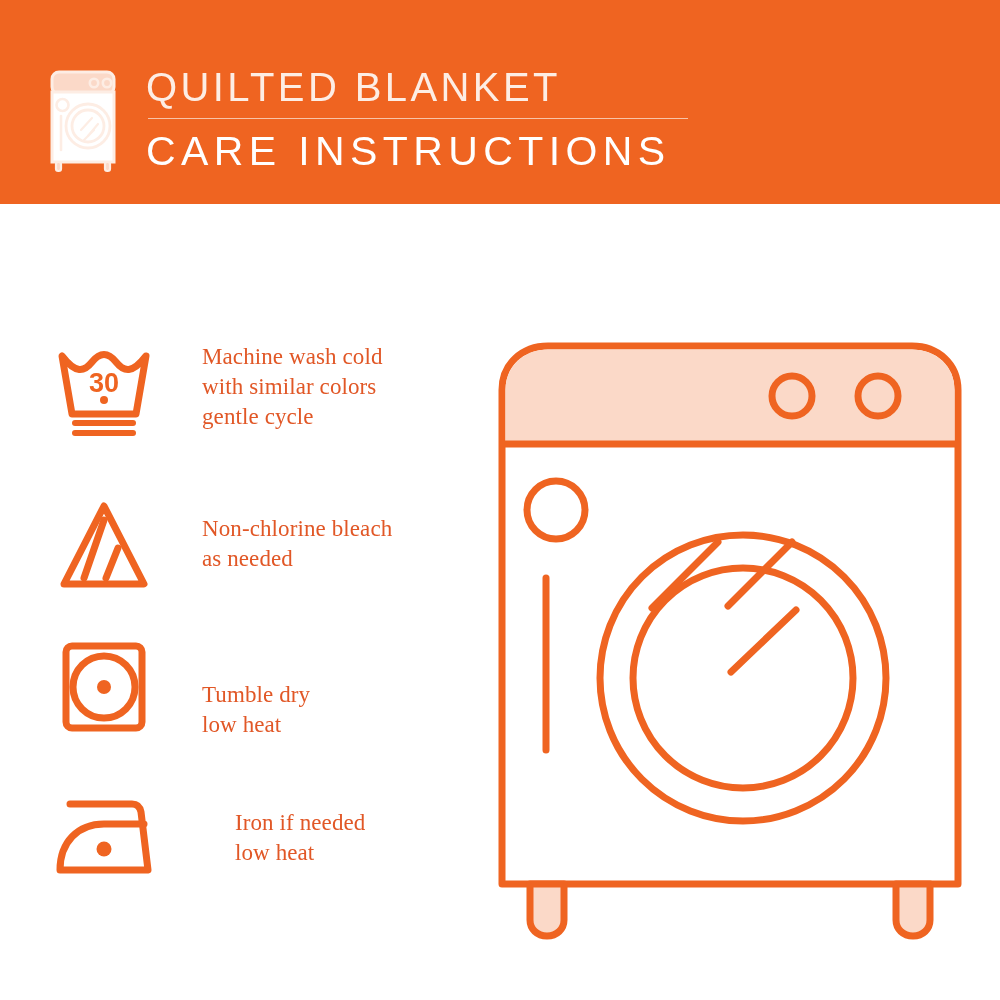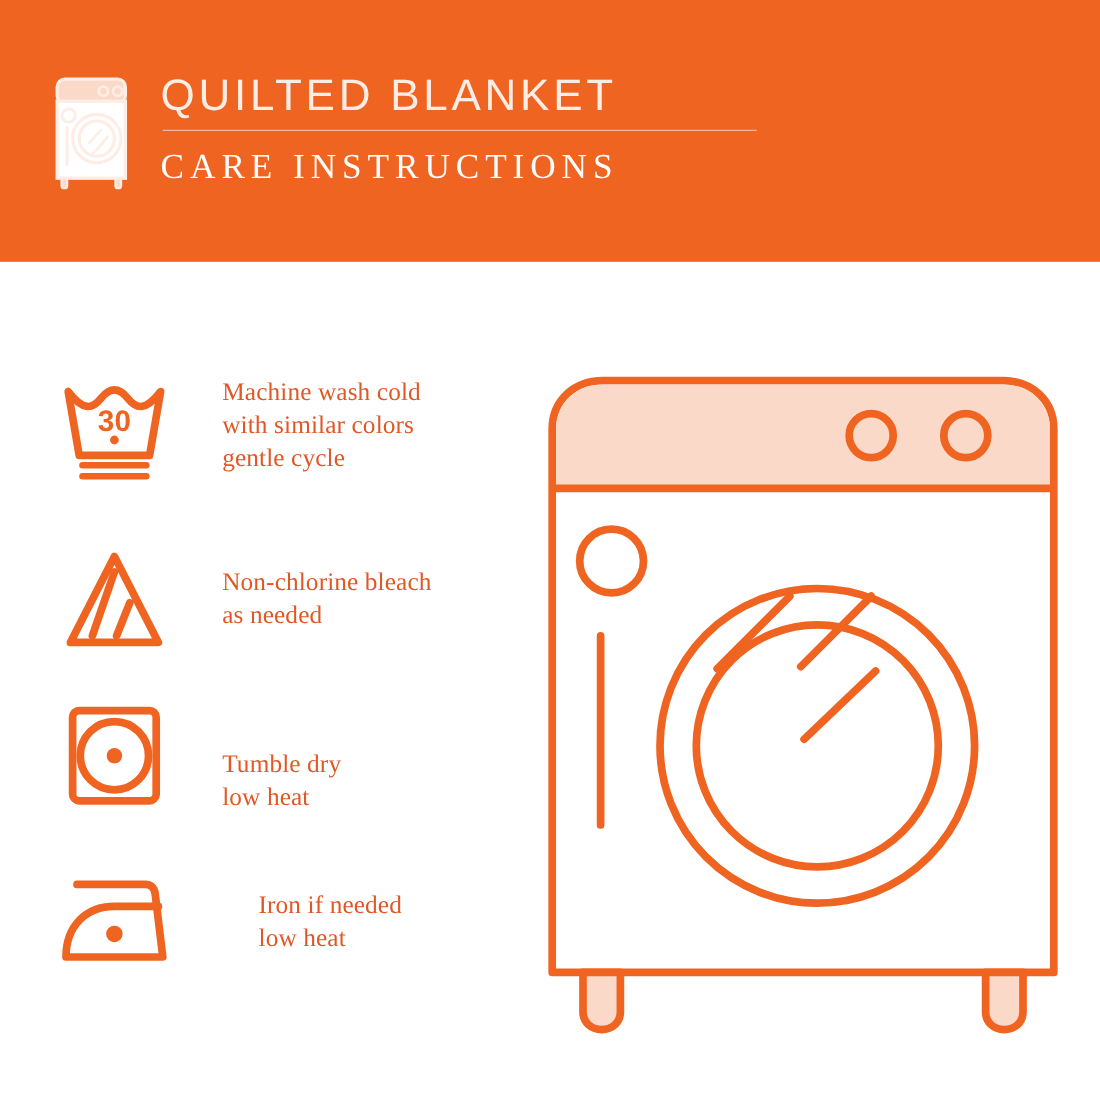--- a/index.html
+++ b/index.html
@@ -15,21 +15,21 @@
     overflow: hidden;
     position: relative;
   }
 
   
   .header {
     position: absolute;
     left: 0;
     top: 0;
     width: 1000px;
-    height: 238px;
+    height: 204px;
     background: #EF6421;
     box-sizing: border-box;
   }
   .header-inner {
     position: absolute;
     left: 44px;
     top: 62px;
     display: flex;
     align-items: flex-start;
   }
@@ -55,26 +55,26 @@
     font-family: "Liberation Sans", sans-serif;
   }
   .title-divider {
     height: 1px;
     background: #F8C3A8;
     margin: 8px 0 7px 2px;
     width: 540px;
   }
   .title-line2 {
     color: #FFFFFF;
-    font-size: 32px;
+    font-size: 41px;
     font-weight: 400;
     letter-spacing: 5.4px;
     line-height: 50px;
     white-space: nowrap;
-    font-family: Liberation Serif, serif;
+    font-family: Liberation Sans, sans-serif;
   }
 
   
   .care-list {
     position: absolute;
     left: 0;
     top: 238px;
     width: 470px;
     height: 762px;
   }

